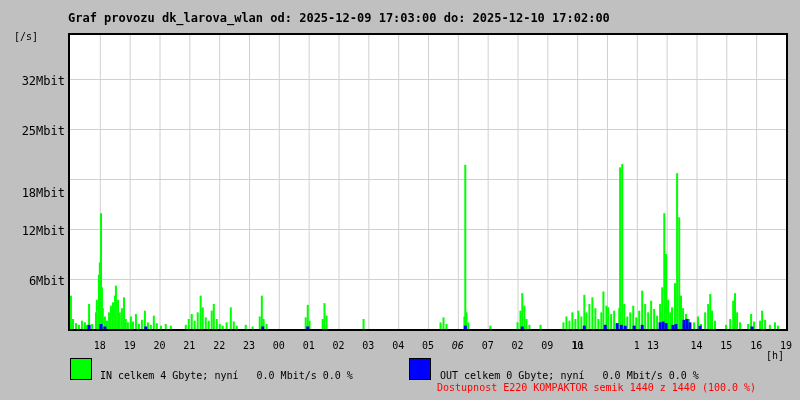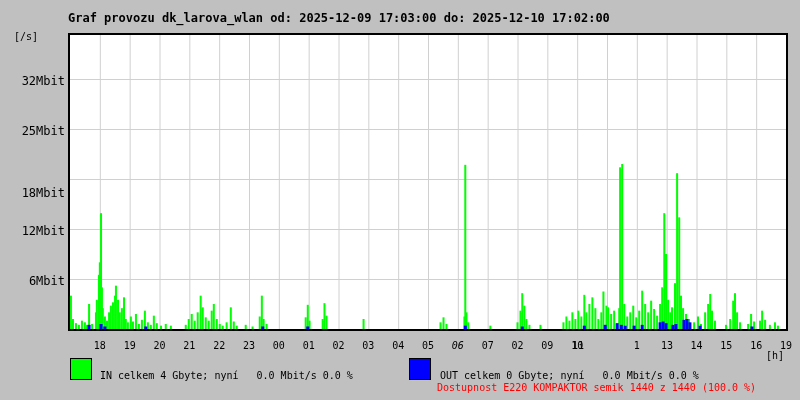--- a/index.html
+++ b/index.html
@@ -259,21 +259,21 @@
     <div class="xlabel" style="left: 353.333px;">03</div>
     <div class="xlabel" style="left: 383.167px;">04</div>
     <div class="xlabel" style="left: 413px;">05</div>
     <div class="xlabel" style="left: 442.833px; font-style: italic;">06</div>
     <div class="xlabel" style="left: 472.667px;">07</div>
     <div class="xlabel" style="left: 502.5px;">02</div>
     <div class="xlabel" style="left: 532.333px;">09</div>
     <div class="xlabel" style="left: 562.167px;">10</div>
     <div class="xlabel" style="left: 563px;">11</div>
     <div class="xlabel" style="left: 621.833px;">1</div>
-    <div class="xlabel" style="left: 652px;">13</div>
+    <div class="xlabel" style="left: 638px;">13</div>
     <div class="xlabel" style="left: 681.5px;">14</div>
     <div class="xlabel" style="left: 711.333px;">15</div>
     <div class="xlabel" style="left: 741.167px;">16</div>
     <div class="xlabel" style="left: 771px;">19</div>
   </div>
 
 <div class="xunit">[h]</div>
 
 <div class="legend-swatch" style="left: 70px; background: rgb(0, 255, 0);"></div>
 <div class="legend-text" style="left:100px;">IN celkem 4 Gbyte; nyní   0.0 Mbit/s 0.0 %</div>

